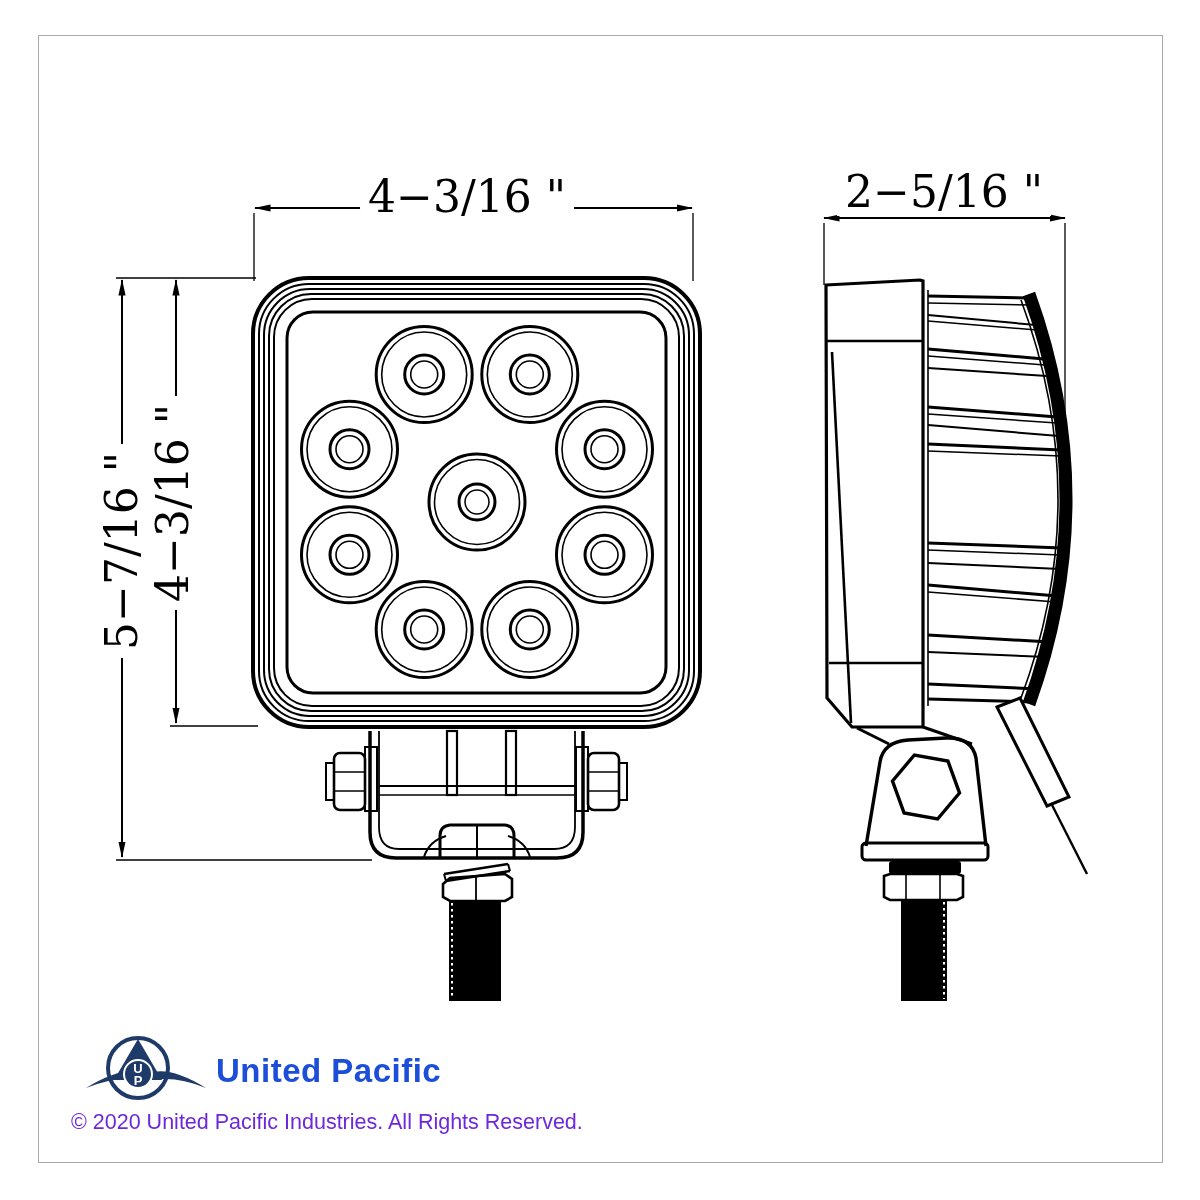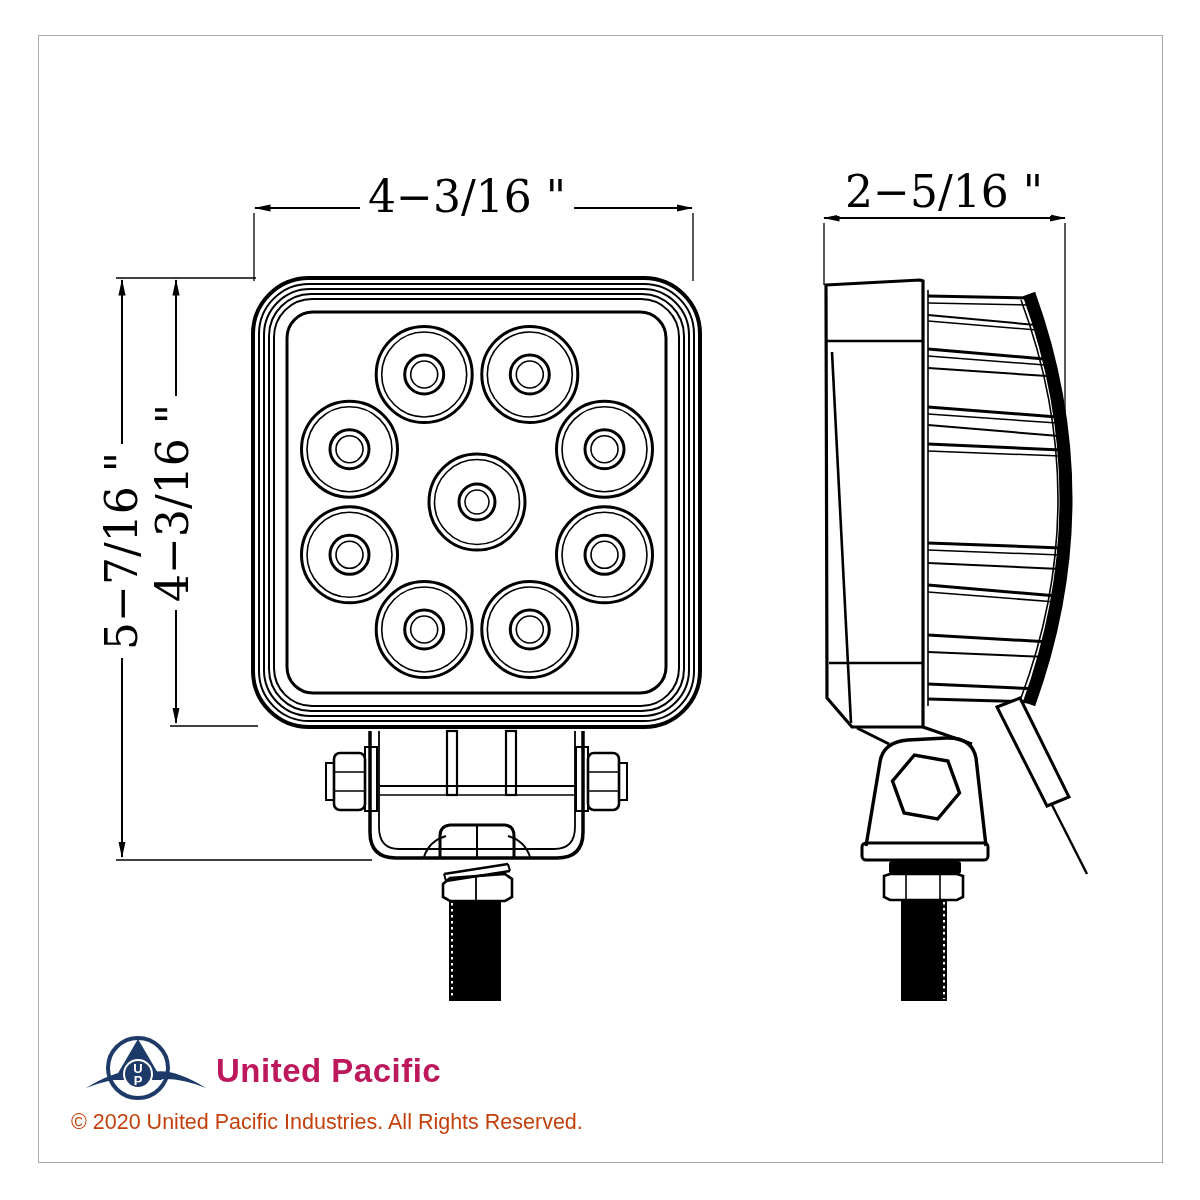--- a/index.html
+++ b/index.html
@@ -5,23 +5,23 @@
   html,body{margin:0;padding:0;width:1200px;height:1200px;background:#fff;
     font-family:"Liberation Sans",sans-serif;overflow:hidden;position:relative;}
   #frame{position:absolute;left:38px;top:35px;width:1123px;height:1126px;
     border:1.5px solid #a9a9a9;}
   #draw{position:absolute;left:0;top:0;width:1200px;height:1200px;}
   .dimlabel{position:absolute;background:#fff;color:#000;
     font-family:"DejaVu Serif",serif;font-size:44px;line-height:1;
     padding:2px 8px;white-space:nowrap;transform:translate(-50%,-50%);}
   .dimlabel.vert{transform:translate(-50%,-50%) rotate(-90deg);}
   #brand-text{position:absolute;left:216px;top:1052px;font-size:33px;
-    font-weight:bold;color:#be185d;letter-spacing:0.5px;}
+    font-weight:bold;color:#1d4ed8;letter-spacing:0.5px;}
   #copyright{position:absolute;left:71px;top:1110px;font-size:21.5px;
-    color:#c2410c;}
+    color:#6d28d9;}
   #logo{position:absolute;left:82px;top:1030px;width:130px;height:80px;}
 </style>
 </head>
 <body>
 
 <div id="frame"></div>
 
 <svg id="draw" viewBox="0 0 1200 1200" fill="none" stroke="#000">
   <defs>
     <marker id="arr" markerUnits="userSpaceOnUse" markerWidth="17" markerHeight="9" refX="15.5" refY="4.5" orient="auto-start-reverse">

